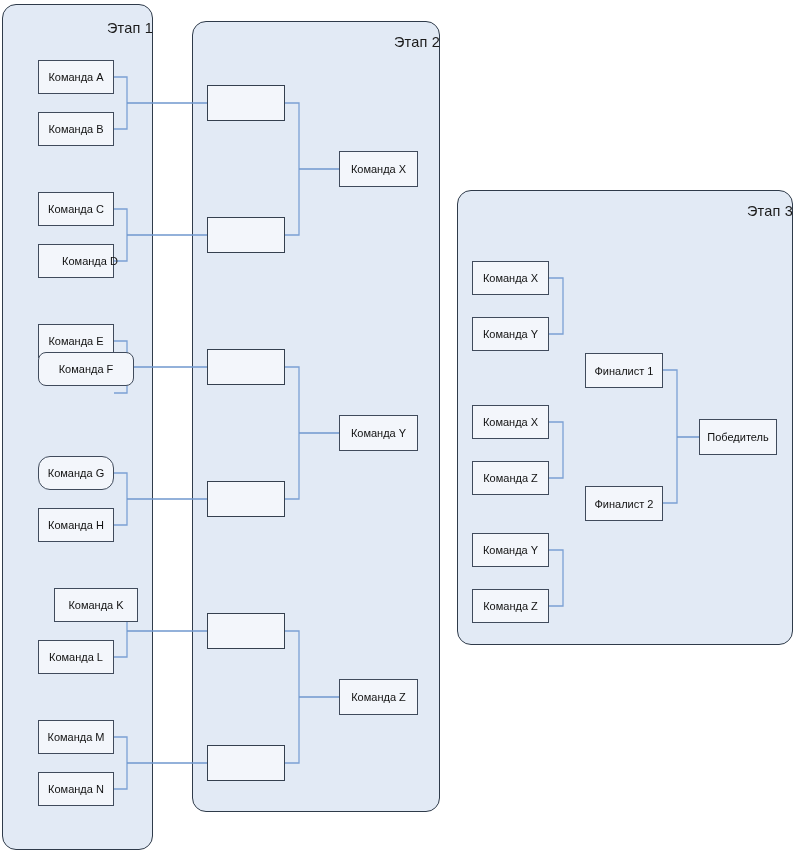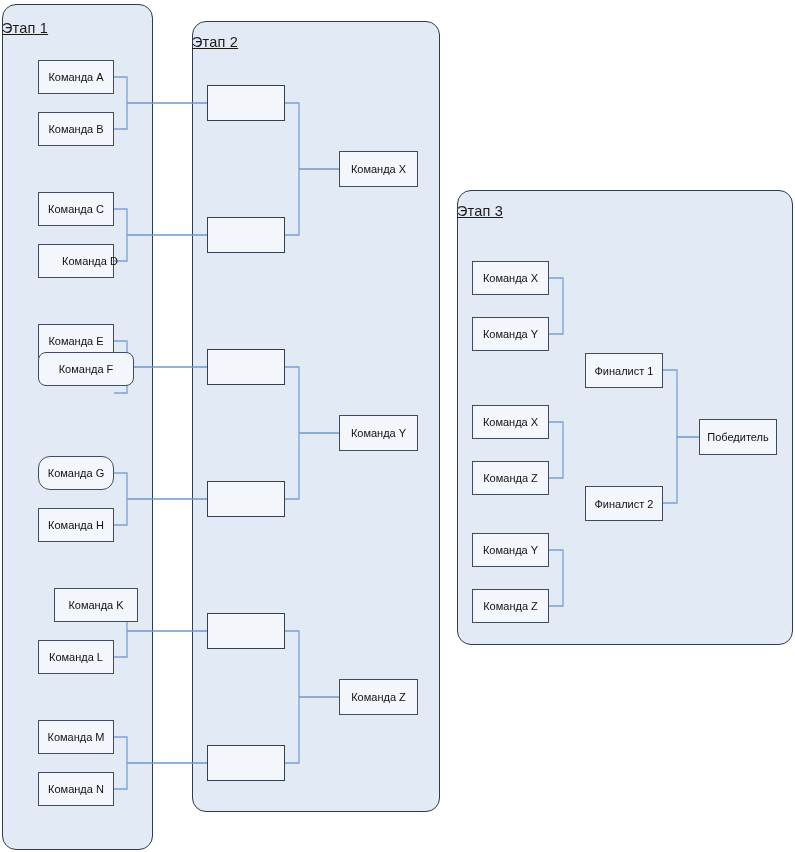--- a/index.html
+++ b/index.html
@@ -21,25 +21,24 @@
     position: absolute;
     background: #e2eaf5;
     border: 1.4px solid #2f3b4a;
     border-radius: 14px;
     box-sizing: border-box;
   }
   .stage-title {
     position: absolute;
     left: 0;
     right: 16px;
-    text-align: left;
+    text-align: right;
     font-size: 14.5px;
     color: #1b1b1b;
     letter-spacing: 0.2px;
-    text-decoration: underline;
   }
   .node {
     position: absolute;
     background: #f3f6fb;
     border: 1.4px solid #404b5c;
     box-sizing: border-box;
     display: flex;
     align-items: center;
     justify-content: center;
     font-size: 11px;

